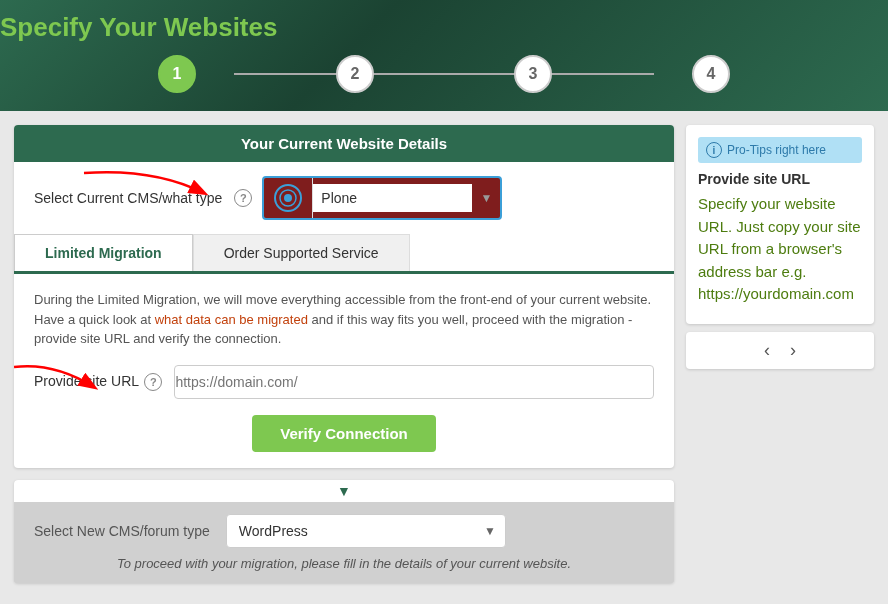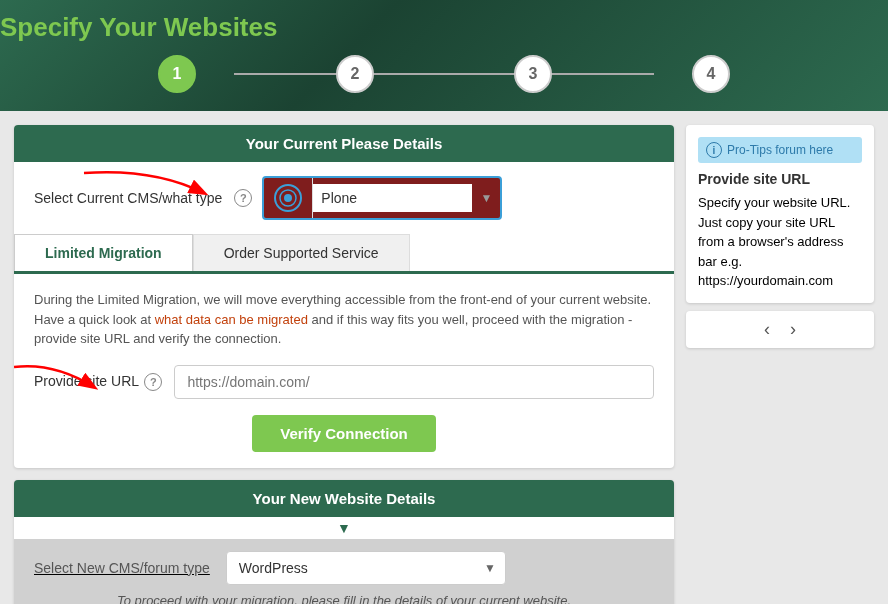--- a/index.html
+++ b/index.html
@@ -205,21 +205,21 @@
     }
     .url-label {
       font-size: 14px;
       color: #333;
       white-space: nowrap;
     }
     .url-input {
       flex: 1;
       border: 1px solid #ccc;
       border-radius: 4px;
-      padding: 8px 12px;
+      padding: 8px 0;
       font-size: 14px;
       color: #14532d;
       outline: none;
     }
 
     
     .verify-btn {
       display: block;
       margin: 0 auto;
       background: #7ec850;
@@ -249,21 +249,20 @@
     }
     .new-card-body {
       padding: 12px 20px;
       background: #d0d0d0;
     }
     .new-cms-row {
       display: flex;
       align-items: center;
       gap: 16px;
       margin-bottom: 8px;
-      text-decoration: underline;
     }
     .new-cms-label {
       font-size: 14px;
       color: #555;
       white-space: nowrap;
     }
     .new-cms-select {
       flex: 1;
       border: 1px solid #ccc;
       border-radius: 4px;
@@ -358,23 +357,24 @@
       color: #2d7aaa;
       flex-shrink: 0;
     }
     .help-section-title {
       font-size: 14px;
       font-weight: bold;
       color: #333;
       margin-bottom: 6px;
     }
     .help-section-text {
-      font-size: 13px;
-      color: #000000;
+      font-size: 15px;
+      color: #4d7c0f;
       line-height: 1.5;
+      margin-bottom: 6px;
     }
     .help-note {
       font-size: 12px;
       color: #333;
       font-weight: bold;
       line-height: 1.5;
     }
 
     
     .nav-arrows {
@@ -417,21 +417,21 @@
     <div class="step-circle">3</div>
     <div class="step-circle">4</div>
   </div>
 </div>
 
 <div class="main-layout">
 
   <div class="left-panel">
 
     <div class="card overlay-container">
-      <div class="card-header">Your Current Please Details</div>
+      <div class="card-header">Your Current Website Details</div>
 
       <svg class="svg-arrow" style="top:38px; left:60px; width:140px; height:50px;">
         <defs>
             <marker id="ah1" markerWidth="8" markerHeight="8" refX="6" refY="3" orient="auto">
               <path d="M0,0 L0,6 L8,3 z" fill="red"></path>
             </marker>
           </defs>
         <path d="M10,10 Q80,5 130,30" stroke="red" stroke-width="2.5" fill="none" marker-end="url(#ah1)"></path>
       </svg>
 
@@ -481,21 +481,20 @@
             <span class="help-icon" style="display:inline-flex;">?</span>
           </span>
           <input type="text" class="url-input" placeholder="https://domain.com/" style="">
         </div>
 
         <button class="verify-btn">Verify Connection</button>
       </div>
     </div>
 
     <div class="new-card">
-      <div class="new-card-header">Your New Website Details</div>
       <div style="background:white; text-align:center; padding:2px 0;">
         <span style="color:#2d6a4f; font-size:14px;">▼</span>
       </div>
       <div class="new-card-body">
         <div class="new-cms-row">
           <span class="new-cms-label">Select New CMS/forum type</span>
           <div style="position:relative; flex:1; max-width:280px;">
             <select class="new-cms-select" style="width:100%; padding-right:28px;">
               <option>WordPress</option>
               <option>Joomla</option>
@@ -509,21 +508,21 @@
       </div>
     </div>
 
   </div>
 
   <div class="right-panel">
     <div class="help-card">
 
       <div class="pro-tips-bar">
         <span class="info-icon">i</span>
-        <span>Pro-Tips forum here</span>
+        <span>Pro-Tips right here</span>
       </div>
 
       <div class="help-section-title">Provide site URL</div>
       <div class="help-section-text">Specify your website URL. Just copy your site URL from a browser's address bar e.g. https://yourdomain.com</div>
     </div>
 
     <div class="nav-arrows">
       <button class="nav-arrow-btn">‹</button>
       <button class="nav-arrow-btn">›</button>
     </div>

